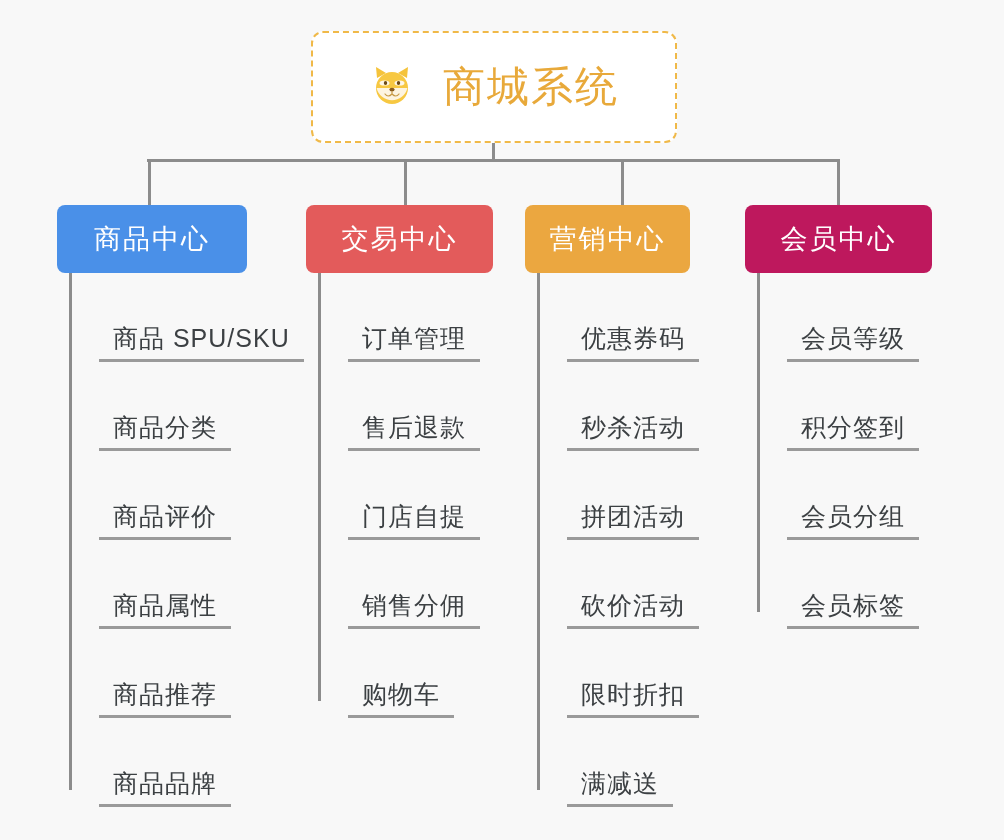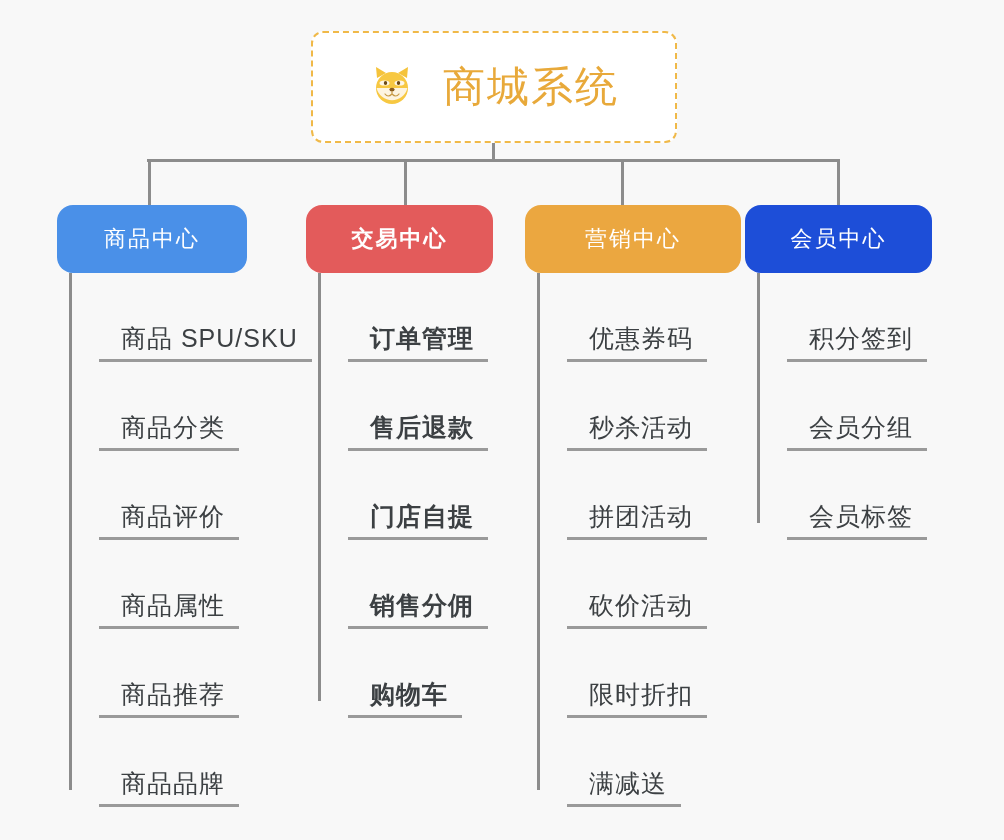--- a/index.html
+++ b/index.html
@@ -76,26 +76,26 @@
     height: 46px;
   }
 
   
   .branch {
     position: absolute;
     top: 205px;
   }
   .branch-box {
     height: 68px;
-    border-radius: 16px;
+    border-radius: 8px;
     display: flex;
     align-items: center;
     justify-content: center;
     color: #ffffff;
-    font-size: 22px;
+    font-size: 27px;
     letter-spacing: 2px;
     white-space: nowrap;
     box-sizing: border-box;
   }
 
   
   .leaf-wrap {
     position: relative;
     margin-left: 12px;      
     padding-top: 0;
@@ -121,21 +121,20 @@
     display: inline-block;
     padding: 0 14px 7px 14px;
     border-bottom: 3px solid #9a9a9a;
   }
   .leaf-label {
     font-size: 25px;
     color: #3c4043;
     white-space: nowrap;
     letter-spacing: 1px;
     line-height: 1.1;
-    margin-left: 8px;
   }
 </style>
 </head>
 <body>
 
 <div id="mindmap">
 
   <div class="root-node">
     <span class="root-icon">
       <svg width="46" height="46" viewBox="0 0 46 46" aria-hidden="true">
@@ -183,21 +182,21 @@
             <div class="leaf-inner"><span class="leaf-label">商品属性</span></div>
           </div>
           <div class="leaf">
             <div class="leaf-inner"><span class="leaf-label">商品推荐</span></div>
           </div>
           <div class="leaf">
             <div class="leaf-inner"><span class="leaf-label">商品品牌</span></div>
           </div>
         </div>
       </div>
-      <div class="branch" style="left: 306px; width: 187px; font-weight: bold;">
+      <div class="branch" style="left: 306px; width: 187px;">
         <div class="branch-box" style="background: rgb(227, 91, 91); width: 187px;">
           <span>交易中心</span>
         </div>
         <div class="leaf-wrap">
           <div class="trunk"></div>
           <div class="leaf">
             <div class="leaf-inner"><span class="leaf-label">订单管理</span></div>
           </div>
           <div class="leaf">
             <div class="leaf-inner"><span class="leaf-label">售后退款</span></div>
@@ -207,21 +206,21 @@
           </div>
           <div class="leaf">
             <div class="leaf-inner"><span class="leaf-label">销售分佣</span></div>
           </div>
           <div class="leaf">
             <div class="leaf-inner"><span class="leaf-label">购物车</span></div>
           </div>
         </div>
       </div>
       <div class="branch" style="left: 525px; width: 187px;">
-        <div class="branch-box" style="background: rgb(235, 167, 64); width: 216px;">
+        <div class="branch-box" style="background: rgb(235, 167, 64); width: 165px;">
           <span>营销中心</span>
         </div>
         <div class="leaf-wrap">
           <div class="trunk"></div>
           <div class="leaf">
             <div class="leaf-inner"><span class="leaf-label">优惠券码</span></div>
           </div>
           <div class="leaf">
             <div class="leaf-inner"><span class="leaf-label">秒杀活动</span></div>
           </div>
@@ -233,25 +232,28 @@
           </div>
           <div class="leaf">
             <div class="leaf-inner"><span class="leaf-label">限时折扣</span></div>
           </div>
           <div class="leaf">
             <div class="leaf-inner"><span class="leaf-label">满减送</span></div>
           </div>
         </div>
       </div>
       <div class="branch" style="left: 745px; width: 187px;">
-        <div class="branch-box" style="background: #1d4ed8; width: 187px;">
+        <div class="branch-box" style="background: #be185d; width: 187px;">
           <span>会员中心</span>
         </div>
         <div class="leaf-wrap">
           <div class="trunk"></div>
+          <div class="leaf">
+            <div class="leaf-inner"><span class="leaf-label">会员等级</span></div>
+          </div>
           <div class="leaf">
             <div class="leaf-inner"><span class="leaf-label">积分签到</span></div>
           </div>
           <div class="leaf">
             <div class="leaf-inner"><span class="leaf-label">会员分组</span></div>
           </div>
           <div class="leaf">
             <div class="leaf-inner"><span class="leaf-label">会员标签</span></div>
           </div>
         </div>

